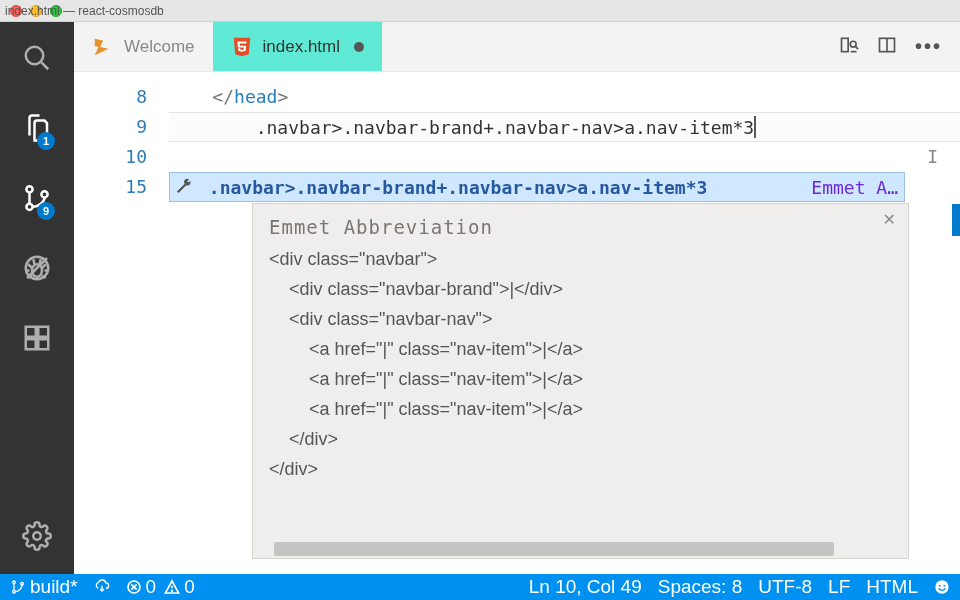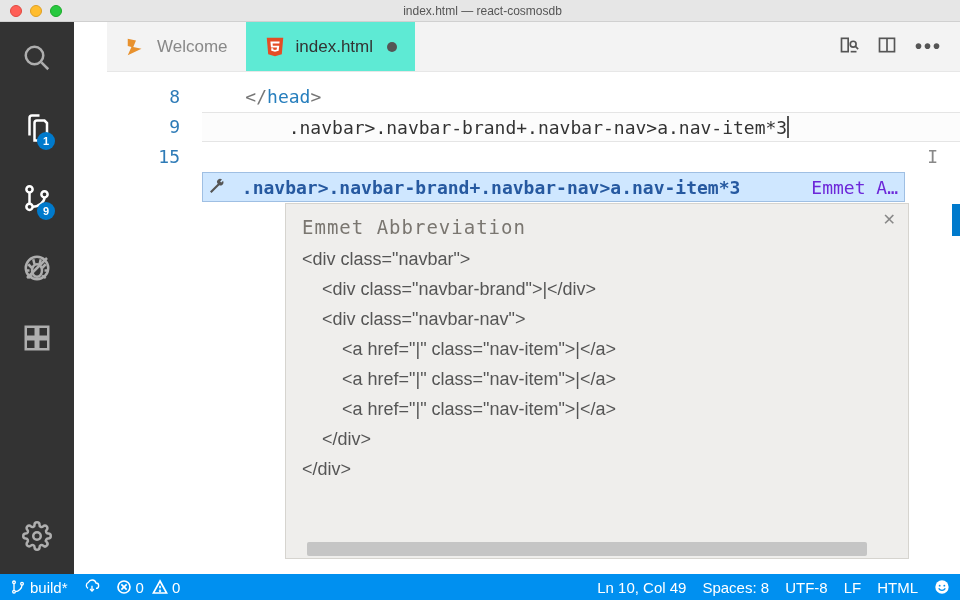--- a/index.html
+++ b/index.html
@@ -6,34 +6,34 @@
   html, body { width: 960px; height: 600px; overflow: hidden; font-family: -apple-system, "Helvetica Neue", Arial, sans-serif; }
   body { display: flex; flex-direction: column; background: #ffffff; }
 
   
   .titlebar { height: 22px; background: #e6e6e6; display: flex; align-items: center; position: relative; font-size: 12px; color: #555; border-bottom: 1px solid #d0d0d0;}
   .traffic { display: flex; gap: 8px; padding-left: 10px; }
   .tl { width: 12px; height: 12px; border-radius: 50%; }
   .tl.red { background: #ff5f57; border: 1px solid #e1483f; }
   .tl.yellow { background: #ffbd2e; border: 1px solid #dfa023; }
   .tl.green { background: #28c940; border: 1px solid #1aab29; }
-  .titletext { position: absolute; left: 5px; right: 0; text-align: center; pointer-events: none; }
+  .titletext { position: absolute; left: 5px; right: 0; pointer-events: none; }
 
   .main { flex: 1; display: flex; min-height: 0; }
 
   
   .activity { width: 74px; background: #333333; display: flex; flex-direction: column; align-items: center; padding-top: 12px; gap: 22px; }
   .act-item { width: 48px; height: 48px; display: flex; align-items: center; justify-content: center; position: relative; color: #aeaeae; }
   .act-item svg { width: 30px; height: 30px; }
   .act-item.explorer svg, .act-item.git svg { color:#fff; }
   .badge { position: absolute; bottom: 2px; right: 6px; background: #007acc; color: #fff; border-radius: 10px; min-width: 18px; height: 18px; line-height: 18px; font-size: 11px; text-align: center; padding: 0 4px; font-weight: 600;}
   .act-spacer { flex: 1; }
 
   
-  .editor { flex: 1; display: flex; flex-direction: column; min-width: 0; padding-left: 33px; }
+  .editor { flex: 1; display: flex; flex-direction: column; min-width: 0; }
 
   .tabbar { height: 50px; display: flex; align-items: stretch; background: #f3f3f3; border-bottom: 1px solid #e7e7e7; }
   .tab { display: flex; align-items: center; padding: 0 18px; gap: 10px; font-size: 17px; color: #888; position: relative; }
   .tab.welcome svg { width: 22px; height: 22px; color: #e8912d; }
   .tab.html5 svg { width: 22px; height: 22px; }
   .tab.active { background: #5eead4; color: #333; }
   .tab .dot { width: 10px; height: 10px; border-radius: 50%; background: #555; margin-left: 4px; }
   .editor-actions { margin-left: auto; display: flex; align-items: center; gap: 18px; padding-right: 18px; color: #555; }
   .editor-actions svg { width: 20px; height: 20px; }
   .more-icon { font-size: 20px; letter-spacing: 2px; font-weight: bold; }
@@ -62,21 +62,21 @@
   .preview-box pre { font-family: -apple-system, "Helvetica Neue", Arial, sans-serif; font-size: 18px; line-height: 30px; white-space: pre; color:#555;}
 
   
   .minimap-hint { position:absolute; right:0; top:132px; width:8px; height:32px; background:#007acc;}
 
   
   .hscroll { position:absolute; left:200px; right:55px; bottom:16px; height:16px; background:transparent; }
   .hscroll-thumb { width:560px; height:14px; background:#c5c5c5; border-radius:2px;}
 
   
-  .status { height: 26px; background: #0090f0; color: #fff; display: flex; align-items: center; font-size: 15px; padding: 0 10px; gap: 16px; }
+  .status { height: 26px; background: #0090f0; color: #fff; display: flex; align-items: center; font-size: 19px; padding: 0 10px; gap: 16px; }
   .status .item { display: flex; align-items: center; gap: 4px; }
   .status .spacer { flex: 1; }
   .status svg { width: 16px; height: 16px; }
 </style>
 </head>
 <body>
 
 <div class="titlebar">
   <div class="traffic">
     <div class="tl red"></div>
@@ -170,20 +170,21 @@
           </svg>
         </span>
         <span class="more-icon">•••</span>
       </div>
     </div>
 
     <div class="code-region">
       <div class="gutter">
         <div>8</div>
         <div>9</div>
+        <div>10</div>
         <div>15</div>
       </div>
       <div class="code">
         <div class="line"><span>    </span><span class="tag-angle">&lt;/</span><span class="tag-name">head</span><span class="tag-angle">&gt;</span></div>
         <div class="line caret-line"><span>        .navbar&gt;.navbar-brand+.navbar-nav&gt;a.nav-item*3</span><span class="text-cursor"></span></div>
         <div class="line"></div>
         <div class="line"></div>
       </div>
 
       <span class="ibeam">I</span>

